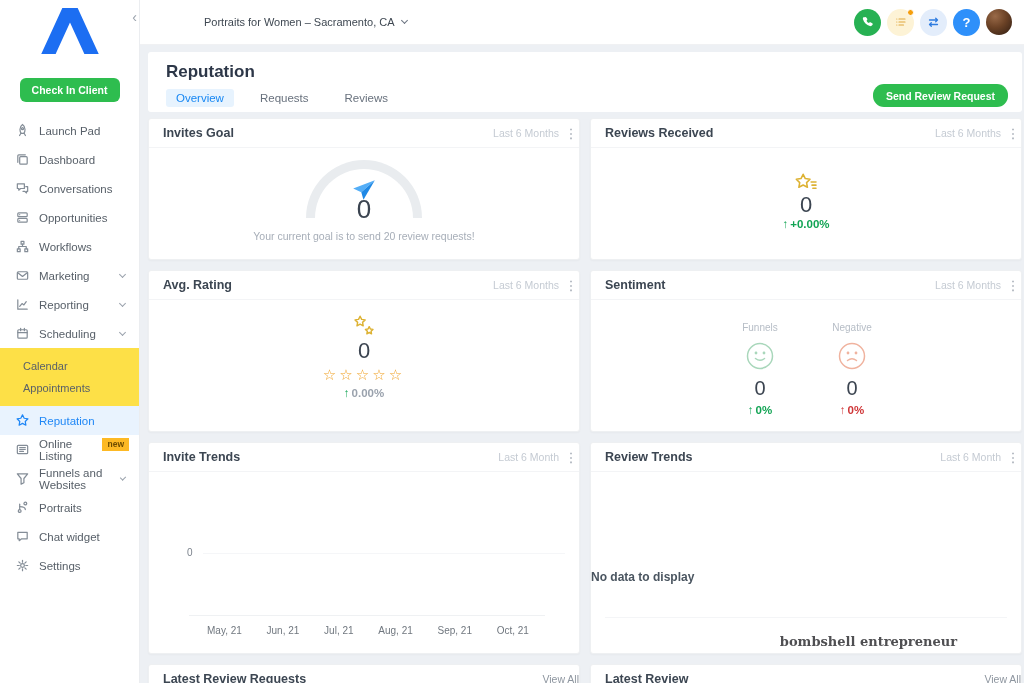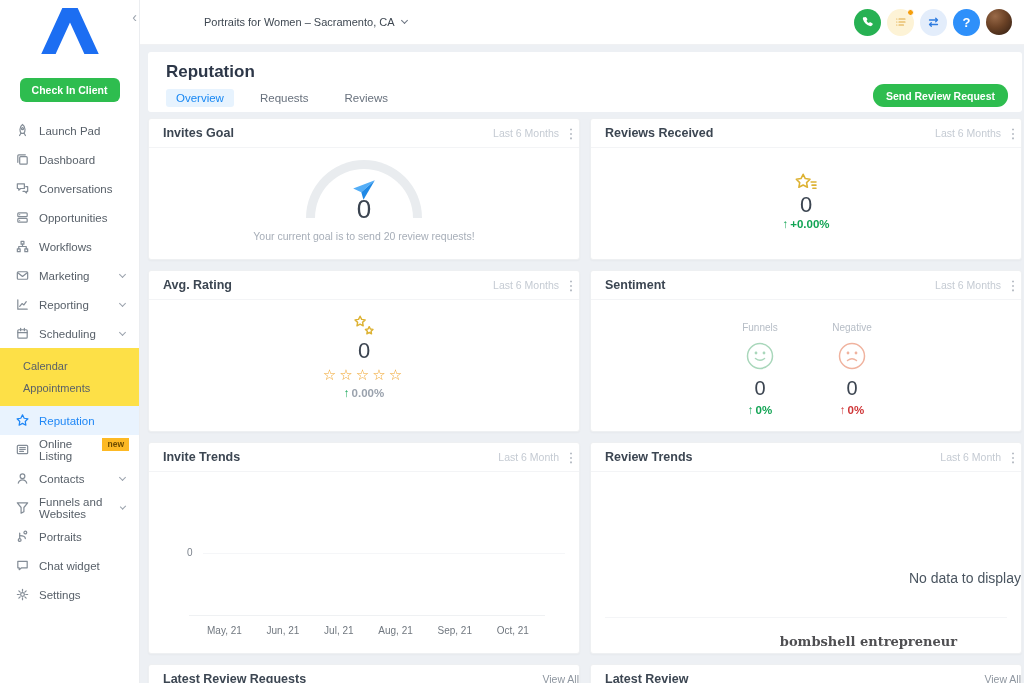--- a/index.html
+++ b/index.html
@@ -74,21 +74,21 @@
   .senti-label { font-size:10px; color:#b6bdc6; margin-bottom:8px; }
   .senti-num { font-size:20px; font-weight:500; color:#3b4450; margin-top:6px; }
   .senti-delta { margin-top:4px; }
 
   
   .chart-area { position:relative; height:182px; }
   .y-zero { position:absolute; left:38px; top:75px; font-size:10px; color:#7b828c; }
   .gridline { position:absolute; left:54px; right:14px; top:81px; height:1px; background:#f5f6f8; }
   .axis-line { position:absolute; left:40px; right:34px; bottom:38px; height:1px; background:#eff1f3; }
   .x-labels { position:absolute; left:58px; right:50px; bottom:18px; display:flex; justify-content:space-between; font-size:10px; color:#70777f; }
-  .no-data { position:absolute; left:0; right:0; top:98px; text-align:right; font-size:14px; font-weight:normal; color:#4a5560; }
+  .no-data { position:absolute; left:0; right:0; top:98px; text-align:left; font-size:12px; font-weight:bold; color:#4a5560; }
   .rt-hairline { position:absolute; left:14px; right:14px; bottom:36px; height:1px; background:#f4f5f7; }
   .watermark { position:absolute; right:64px; bottom:5px; font-family:"DejaVu Serif", serif; font-weight:bold; font-size:13px; color:#4f4f52; }
 
   
   .view-all { margin-left:auto; font-size:10.5px; color:#8d959f; cursor:pointer; }
 </style>
 </head>
 <body>
 
 <aside class="sidebar">
@@ -196,30 +196,20 @@
     </div>
     <div class="nav-item">
       <span class="ic">
           <svg width="15" height="15" viewBox="0 0 16 16">
             <rect x="2.5" y="3.5" width="11" height="9" rx="1"></rect>
             <path d="M5 6h6M5 8h6M5 10h4"></path>
           </svg>
         </span>
       <span>Online Listing</span>
       <span class="badge-new">new</span>
-    </div>
-    <div class="nav-item">
-      <span class="ic">
-          <svg width="15" height="15" viewBox="0 0 16 16">
-            <circle cx="8" cy="5.5" r="2.5"></circle>
-            <path d="M3.5 13c.7-2.3 2.4-3.5 4.5-3.5s3.8 1.2 4.5 3.5"></path>
-          </svg>
-        </span>
-      <span>Contacts</span>
-      <span class="chev"></span>
     </div>
     <div class="nav-item">
       <span class="ic">
           <svg width="15" height="15" viewBox="0 0 16 16">
             <path d="M2.5 3h11L9.5 8v4.5l-3 1.5V8z"></path>
           </svg>
         </span>
       <span>Funnels and Websites</span>
       <span class="chev"></span>
     </div>

